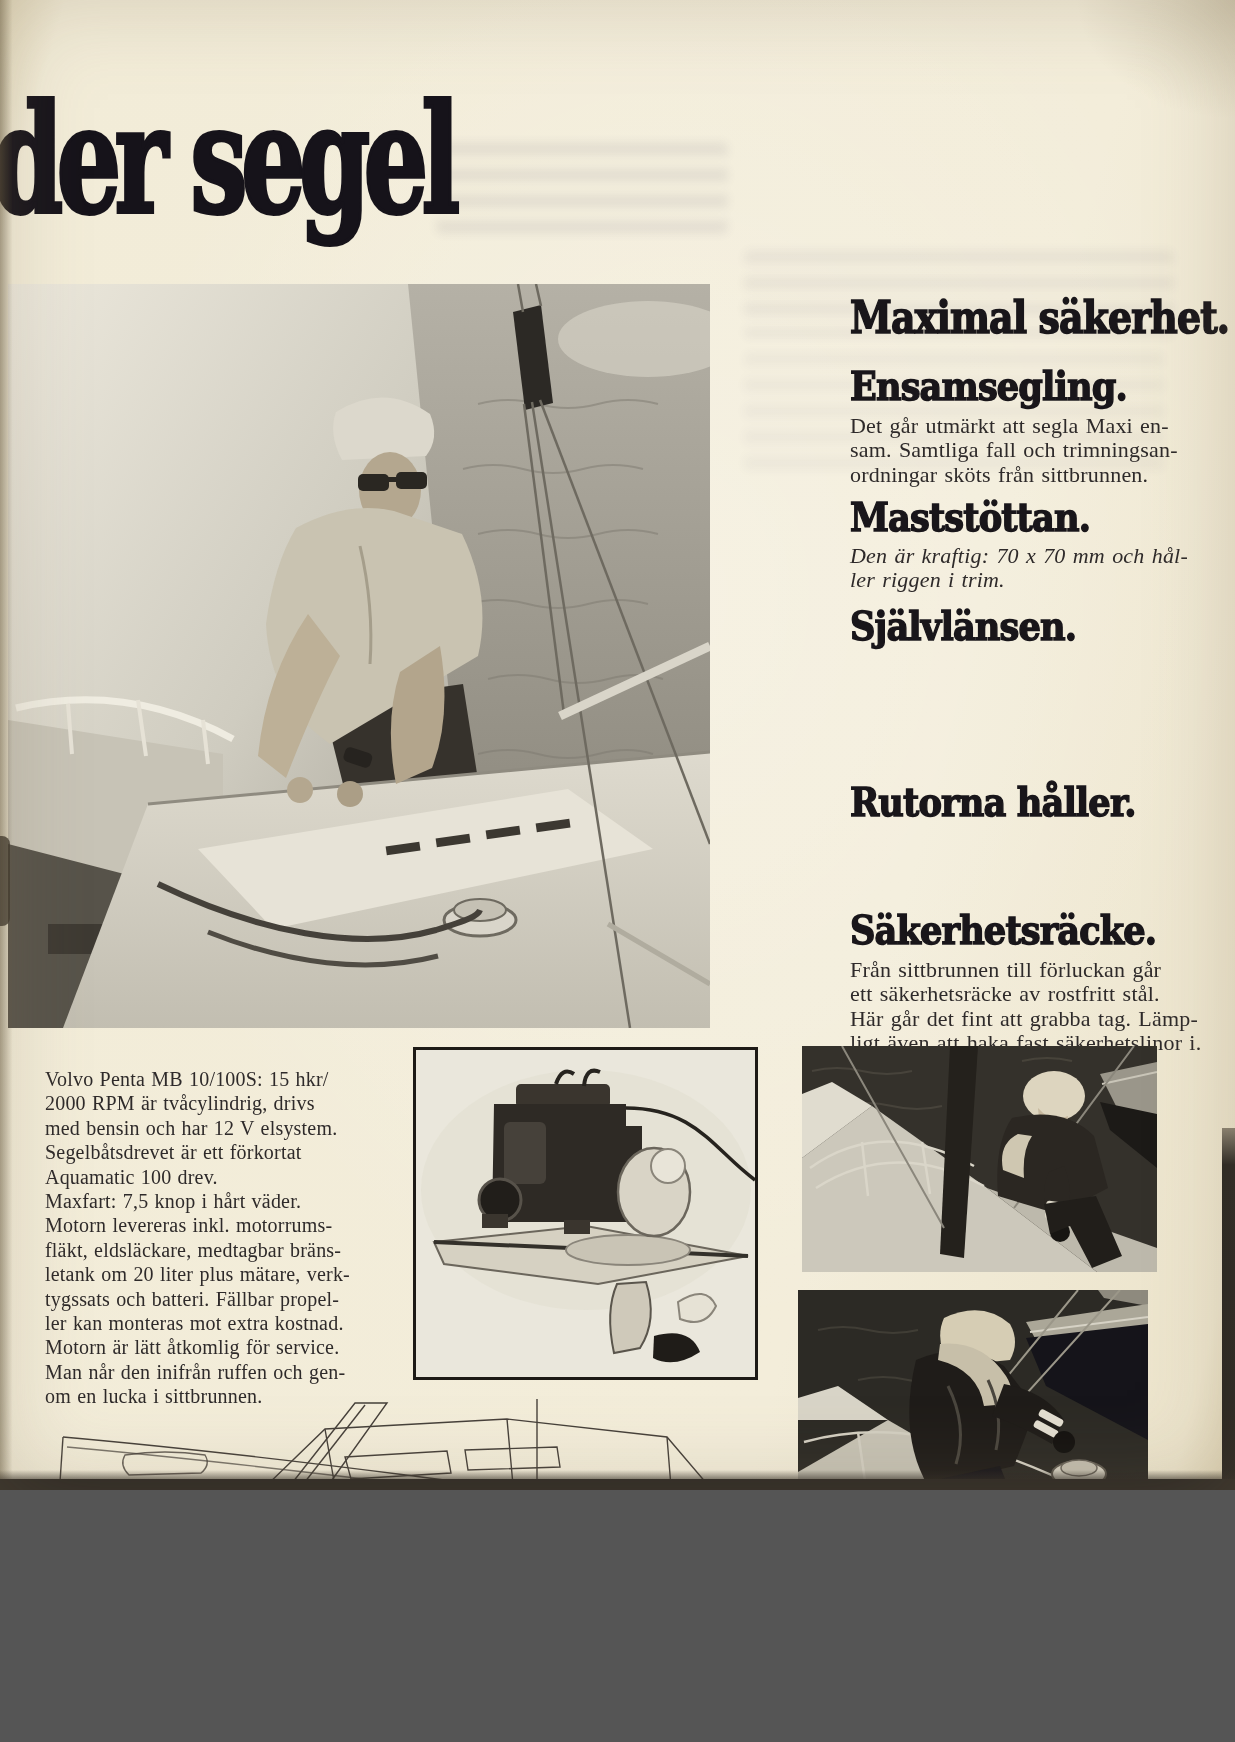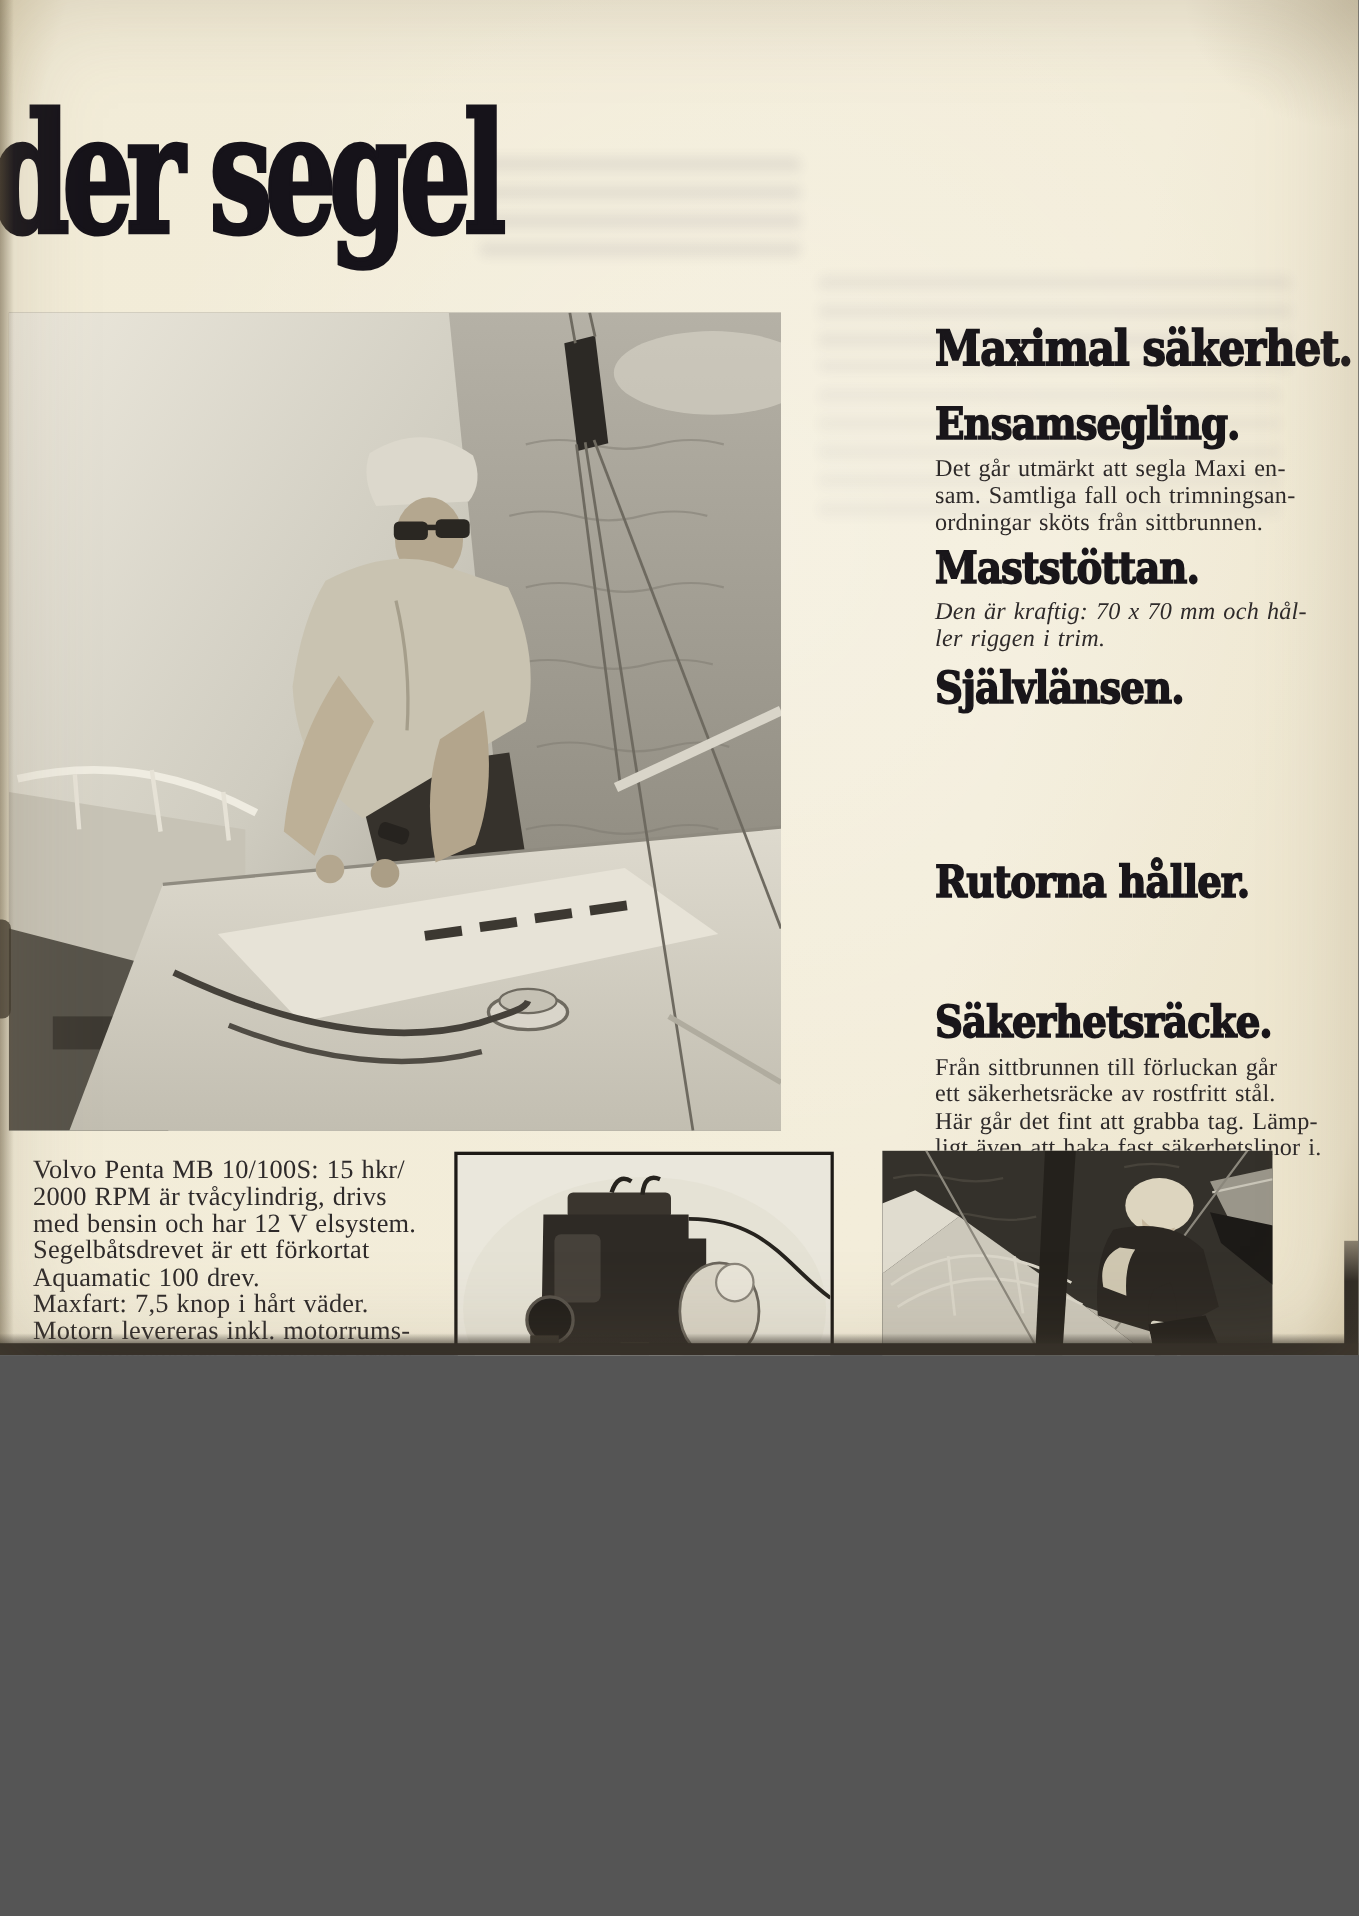--- a/index.html
+++ b/index.html
@@ -1,17 +1,17 @@
 <!DOCTYPE html>
 <html><head>
 <meta charset="utf-8">
 <style>
   html,body{margin:0;padding:0;background:#555;}
   .page{
-    position:relative;width:1235px;height:1232px;overflow:hidden;
+    position:relative;width:1235px;height:1490px;overflow:hidden;
     background:
       radial-gradient(ellipse at 55% 40%, rgba(255,255,255,0.25), rgba(0,0,0,0) 60%),
       linear-gradient(105deg, #e3dabe 0%, #f2ecd8 4%, #f3edda 70%, #ece4cc 96%, #ded3b4 100%);
     font-family:"Liberation Serif","DejaVu Serif",serif;
     color:#2a2626;
   }
   .vignette{position:absolute;inset:0;box-shadow:inset 0 0 90px rgba(135,120,88,0.28);pointer-events:none;}
   
   .edge-left{position:absolute;left:0;top:0;width:14px;height:100%;
     background:linear-gradient(to right, rgba(96,84,58,0.5), rgba(96,84,58,0) 90%);}
@@ -48,22 +48,22 @@
   .rc-block{position:absolute;left:0;margin:0;}
   .rc-title{font-family:"DejaVu Serif",serif;font-weight:bold;font-size:44px;line-height:1;
     color:#19161a;-webkit-text-stroke:1.6px #19161a;letter-spacing:-1px;white-space:nowrap;
     transform:scaleX(0.86);transform-origin:left top;}
   .rc-h{font-family:"DejaVu Serif",serif;font-weight:bold;font-size:40px;line-height:1;
     color:#19161a;-webkit-text-stroke:1.5px #19161a;letter-spacing:-1px;white-space:nowrap;
     transform:scaleX(0.88);transform-origin:left top;}
   .rc-p{font-size:22px;line-height:24.4px;letter-spacing:0.2px;word-spacing:1.5px;
     color:#2e2a2a;white-space:pre-line;width:400px;}
 
-  .engine-note{position:absolute;left:30px;top:1052px;width:372px;margin:0;
-    font-size:24px;line-height:24.4px;letter-spacing:0.2px;word-spacing:1px;
+  .engine-note{position:absolute;left:30px;top:1052px;width:372px;margin:15px;
+    font-size:20px;line-height:24.4px;letter-spacing:0.2px;word-spacing:1px;
     color:#2e2a2a;white-space:pre-line;}
 
   .pos-title{top:0;}
   .pos-h0{top:70px;}  .pos-p0{top:118px;}
   .pos-h1{top:201px;} .pos-p1{top:248px;font-style:italic;}
   .pos-h2{top:310px;} .pos-p2{top:358px;}
   .pos-h3{top:486px;} .pos-p3{top:534px;}
   .pos-h4{top:614px;} .pos-p4{top:662px;}
 </style>
 </head>

